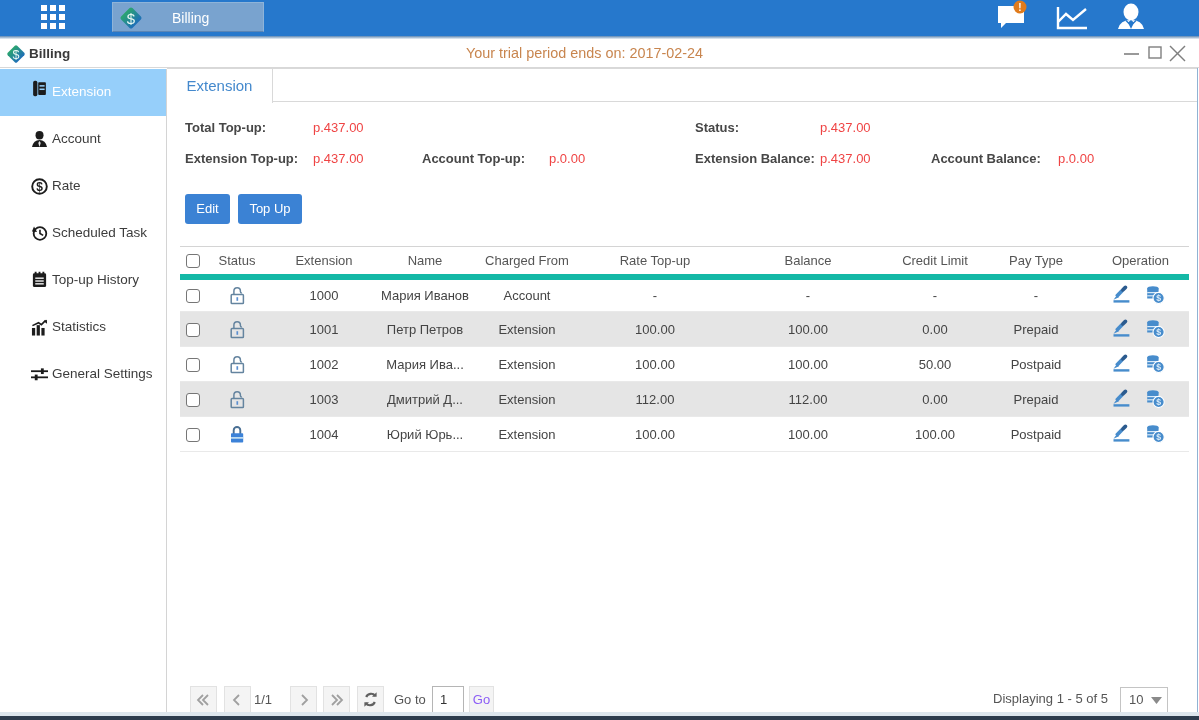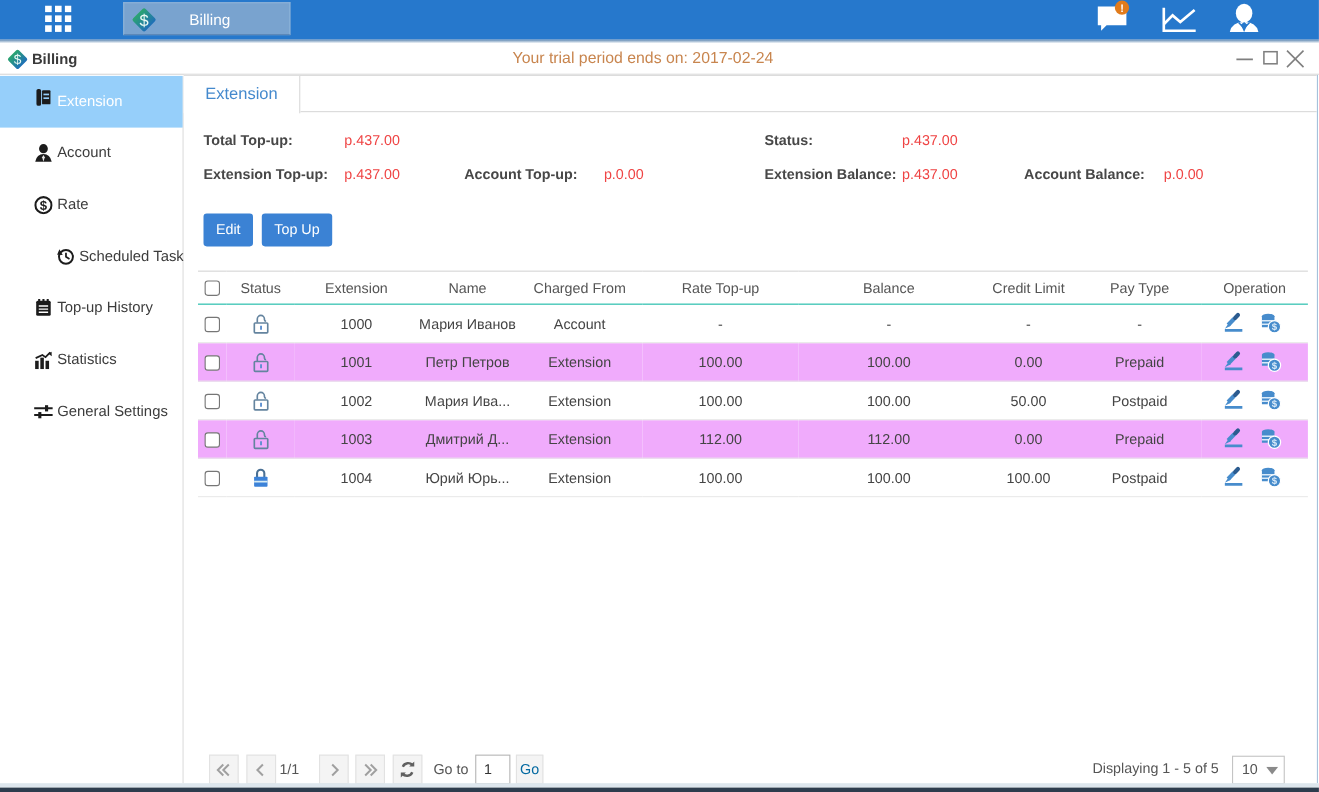--- a/index.html
+++ b/index.html
@@ -44,31 +44,31 @@
 .slabel { position:absolute; font-size:13px; font-weight:bold; color:#474747; }
 .sval { position:absolute; font-size:13px; color:#ef4444; }
 
 .btn { position:absolute; top:126px; height:30px; background:#3b82d4; color:#fff; font-size:13px; text-align:center; line-height:30px; border-radius:3px; }
 #btn-edit { left:18px; width:45px; }
 #btn-top { left:71px; width:64px; }
 
 
 #grid { position:absolute; left:13px; top:178px; width:1009px; }
 table { border-collapse:collapse; table-layout:fixed; width:1009px; }
-th { font-weight:normal; color:#555; font-size:13px; height:30px; border-top:1px solid #d4d4d4; border-bottom:1px solid #14b8a6; text-align:center; }
+th { font-weight:normal; color:#555; font-size:13px; height:30px; border-top:1px solid #d4d4d4; border-bottom:6px solid #14b8a6; text-align:center; }
 td { height:35px; font-size:13px; color:#444; text-align:center; border-bottom:1px solid #e9e9e9; }
-tr.alt td { background:#f0abfc; }
+tr.alt td { background:#e5e5e5; }
 .cb { display:inline-block; width:14px; height:14px; border:1px solid #767676; border-radius:3px; background:#fff; vertical-align:middle; margin-left:-1px; }
 
 
 #pager { position:absolute; left:0px; top:618px; width:1030px; height:27px; font-size:13px; color:#555; }
 .pbtn { position:absolute; top:0; width:27px; height:27px; background:#f4f4f4; border:1px solid #e2e2e2; }
 .pbtn svg { position:absolute; left:0; top:0; }
 #goto-input { position:absolute; left:265px; top:0; width:32px; height:27px; border:1px solid #b5b5b5; font-size:13px; font-family:"Liberation Sans",sans-serif; padding-left:7px; color:#333; }
-#gobtn { position:absolute; left:302px; top:0; width:25px; height:27px; background:#f4f4f4; border:1px solid #e2e2e2; text-align:center; line-height:25px; color:#0369a1; }
+#gobtn { position:absolute; left:302px; top:0; width:25px; height:27px; background:#f4f4f4; border:1px solid #e2e2e2; text-align:center; line-height:25px; color:#8b5cf6; }
 #displaying { position:absolute; right:89px; top:5px; }
 #psize { position:absolute; left:953px; top:1px; width:48px; height:26px; border:1px solid #c4c4c4; background:#fff; }
 #psize span { position:absolute; left:8px; top:4px; }
 </style>
 </head>
 <body>
 <div class="abs" id="topbar"></div>
 <div class="abs" id="topfade"></div>
 <div class="abs" id="gridicon">
   <svg width="25" height="25" viewBox="0 0 25 25">
@@ -169,21 +169,21 @@
     </svg>
     <span class="mlabel">Account</span>
     </div>
   <div class="mitem" style="top:94px;">
     <svg class="micon" width="17" height="17" viewBox="0 0 17 17" style="top:15px;">
       <circle cx="8.5" cy="8.5" r="7.3" fill="none" stroke="#1c1c1c" stroke-width="1.9"></circle>
       <text x="8.5" y="13" font-size="12" font-weight="bold" fill="#1c1c1c" text-anchor="middle" font-family="Liberation Sans">$</text>
     </svg>
     <span class="mlabel">Rate</span>
     </div>
-  <div class="mitem" style="top:141px;margin-left:20px;">
+  <div class="mitem" style="top:141px;">
     <svg class="micon" width="18" height="17" viewBox="0 0 18 17" style="top:15px;">
       <circle cx="9.5" cy="8.5" r="6.7" fill="none" stroke="#1c1c1c" stroke-width="1.9"></circle>
       <path d="M9.5 4.5 v4 l3.4 2" fill="none" stroke="#1c1c1c" stroke-width="1.7"></path>
       <path d="M3.2 1.2 L1 6.4 l5.4 0.4 z" fill="#1c1c1c"></path>
     </svg>
     <span class="mlabel">Scheduled Task</span>
     </div>
   <div class="mitem" style="top:188px;">
     <svg class="micon" width="17" height="18" viewBox="0 0 17 18" style="top:14px;">
       <rect x="1.5" y="2.5" width="14" height="14.5" rx="1.5" fill="#1c1c1c"></rect>

